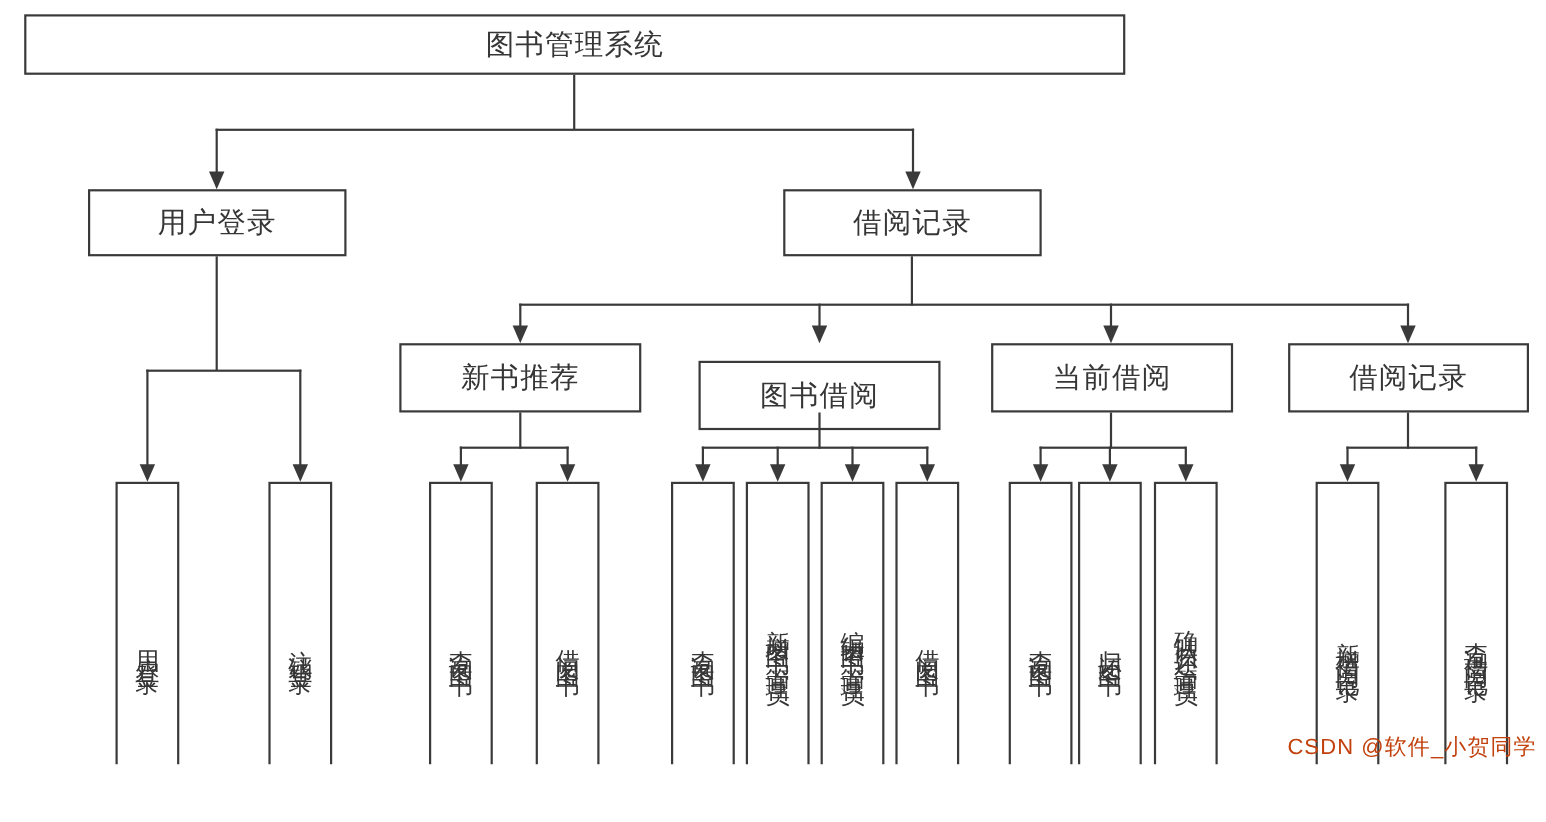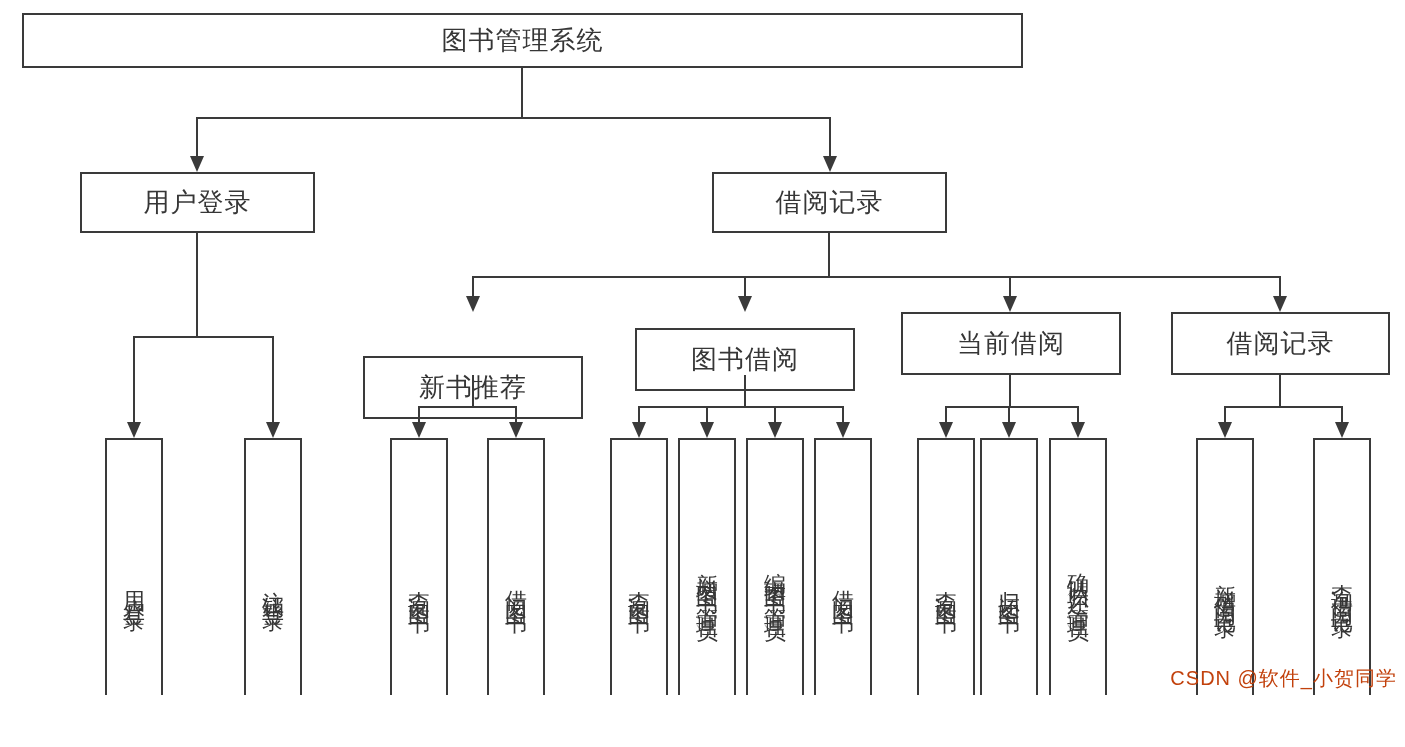--- a/index.html
+++ b/index.html
@@ -38,21 +38,21 @@
     <span class="hlabel">图书管理系统</span>
   </div>
 
   <div class="box" style="left:80px;top:172px;width:235px;height:61px;">
     <span class="hlabel">用户登录</span>
   </div>
   <div class="box" style="left:712px;top:172px;width:235px;height:61px;">
     <span class="hlabel">借阅记录</span>
   </div>
 
-  <div class="box" style="left:363px;top:312px;width:220px;height:63px;margin-top:44px;">
+  <div class="box" style="left:363px;top:312px;width:220px;height:63px;">
     <span class="hlabel">新书推荐</span>
   </div>
   <div class="box" style="left:635px;top:312px;width:220px;height:63px;margin-top:16px;">
     <span class="hlabel">图书借阅</span>
   </div>
   <div class="box" style="left:901px;top:312px;width:220px;height:63px;">
     <span class="hlabel">当前借阅</span>
   </div>
   <div class="box" style="left:1171px;top:312px;width:219px;height:63px;">
     <span class="hlabel">借阅记录</span>

